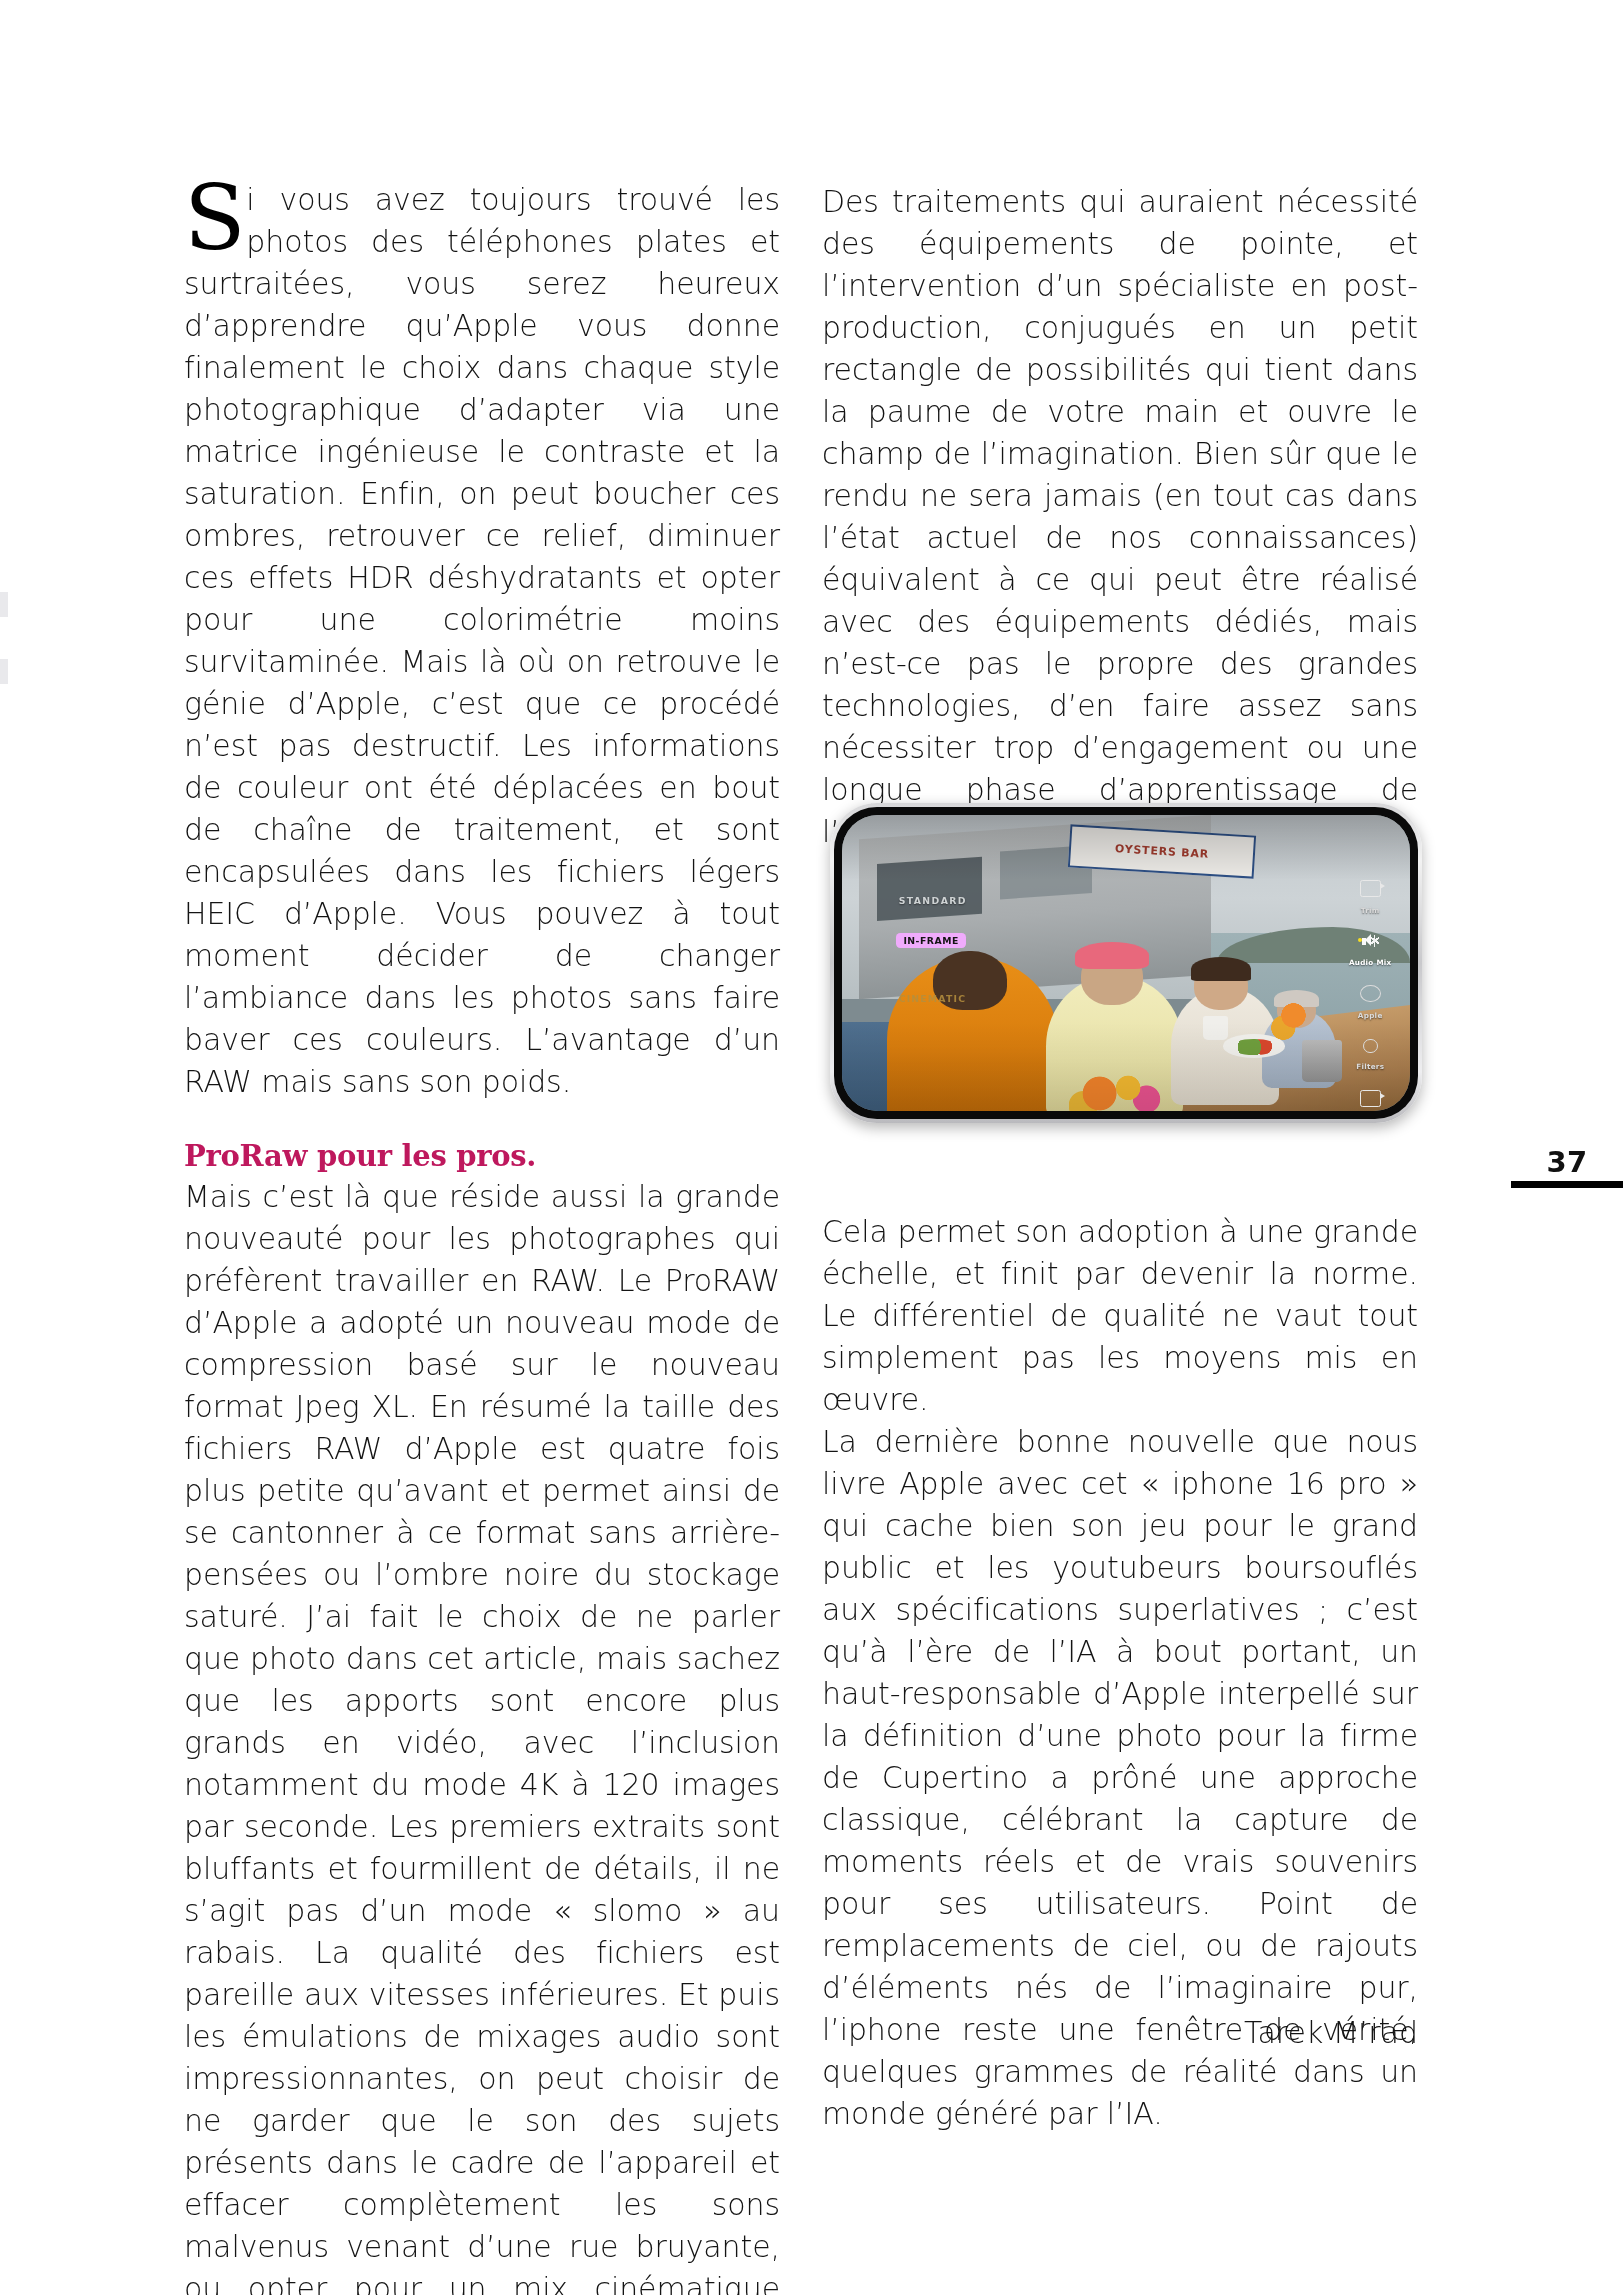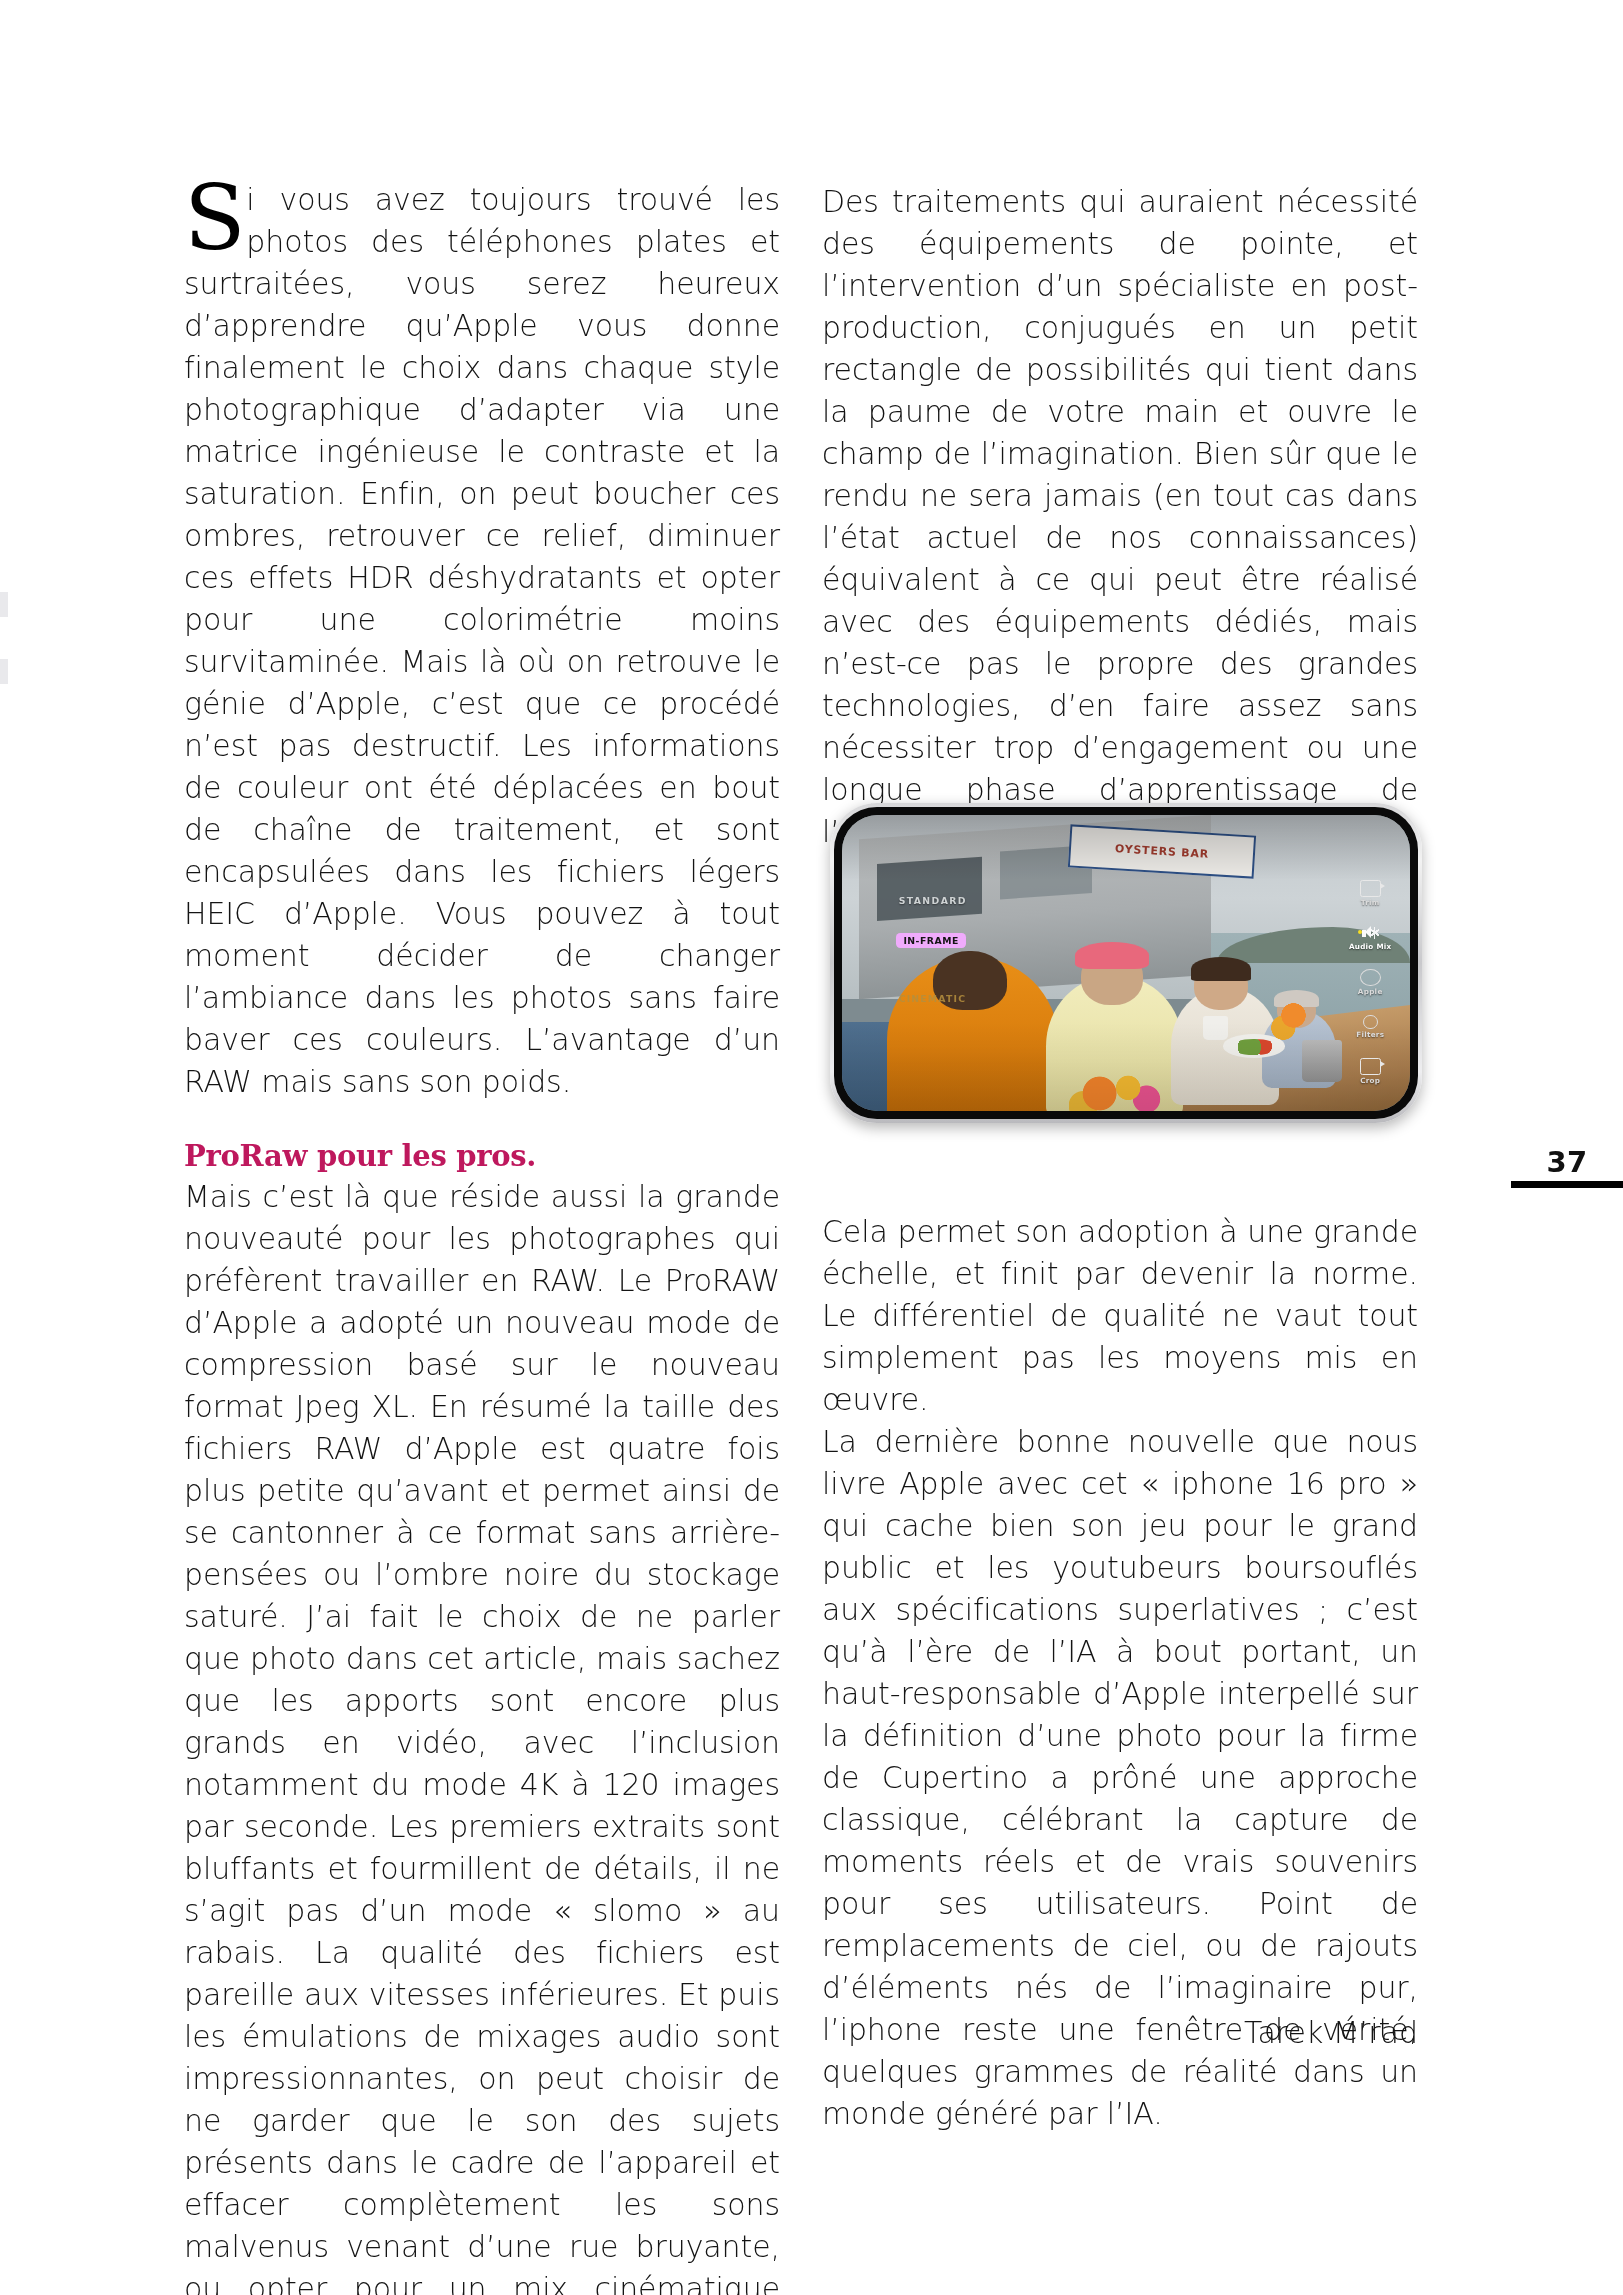--- a/index.html
+++ b/index.html
@@ -298,21 +298,21 @@
   }
   .label-cinematic {
     position:absolute; left:10%; top:60%; color:#b58f3e; font-size:9.3px;
     font-weight:700; letter-spacing:1.2px; opacity:.85;
   }
 
   .ui-right {
     position:absolute; right:12px; top:22%; width:56px;
     display:flex; flex-direction:column; align-items:center; gap:18.6px;
   }
-  .ctl { display:flex; flex-direction:column; align-items:center; gap:1px; width:100%; }
+  .ctl { display:flex; flex-direction:column; align-items:center; gap:9px; width:100%; }
   .ctl .glyph { width:18.6px; height:15px; position:relative; }
   .ctl .cap {
     font-size:7.2px; color:#dcdcdc; letter-spacing:0.3px; font-weight:600;
     text-shadow:0 0.8px 1.7px rgba(0,0,0,.55); white-space:nowrap;
   }
   .ctl.active .cap { color:#ffffff; }
   .g-trim {
     border:1.5px solid #e8e8e8; border-radius:2.5px; width:14.4px; height:11px;
   }
   .g-trim::after {

